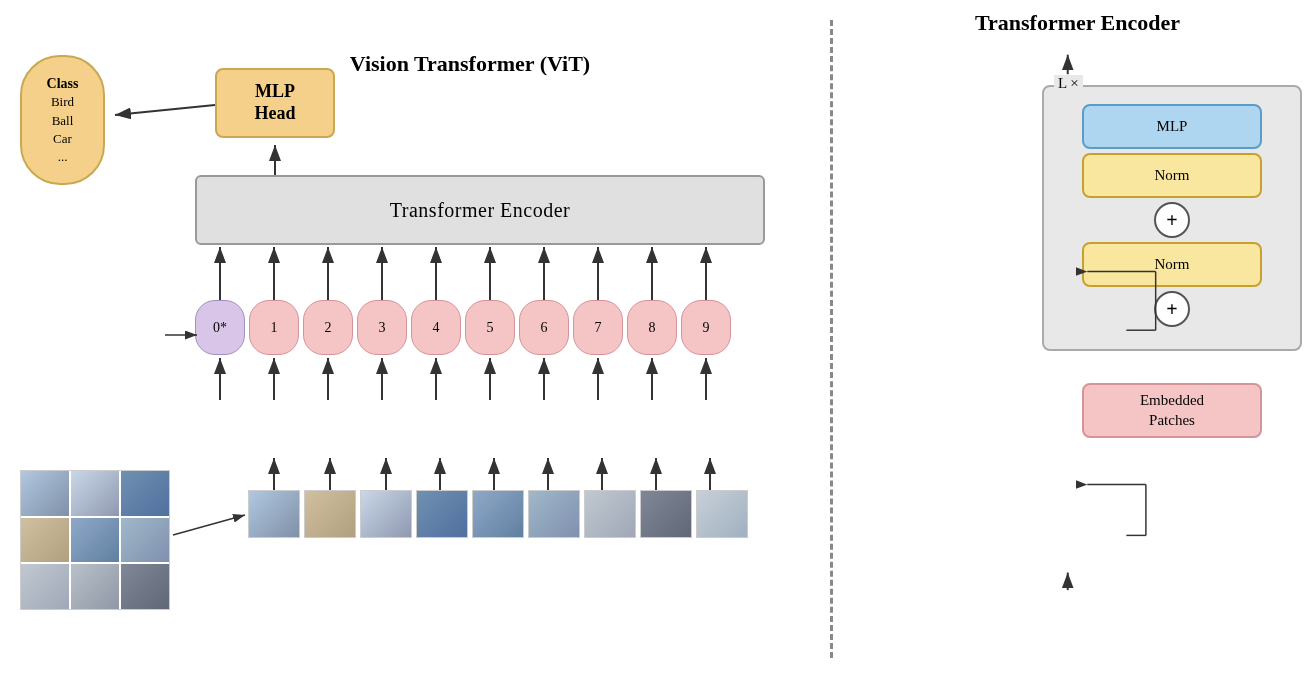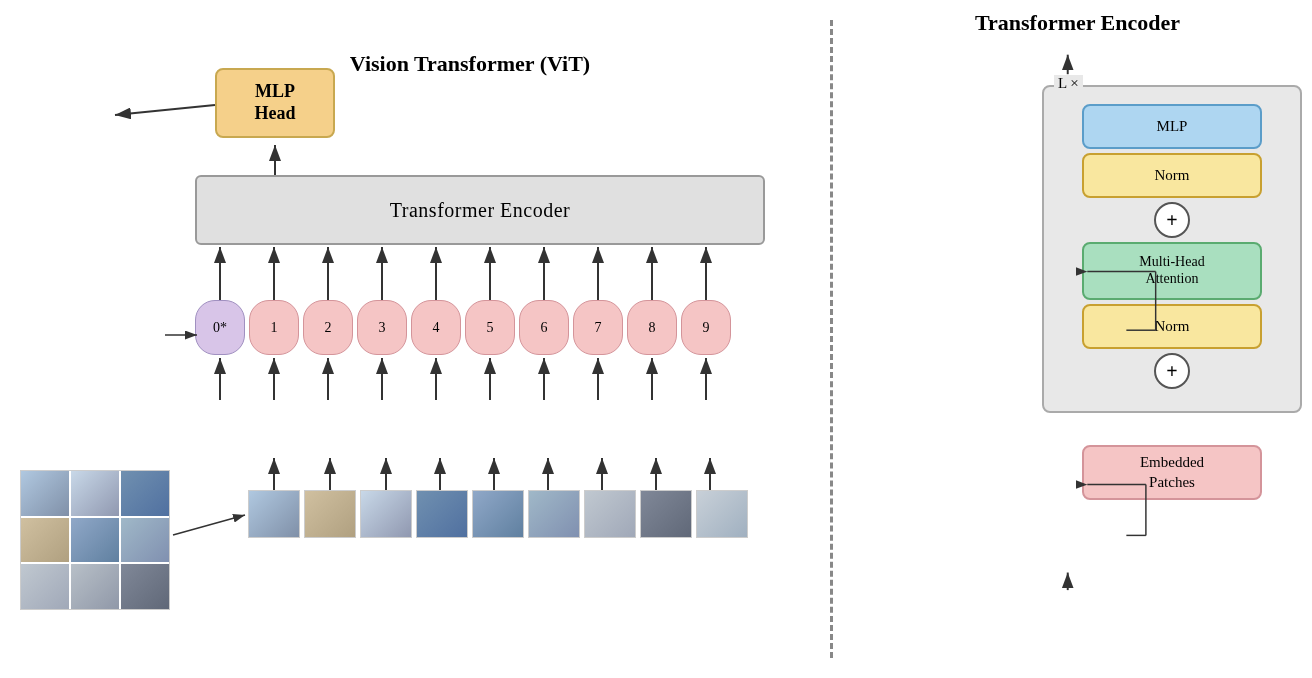--- a/index.html
+++ b/index.html
@@ -351,20 +351,27 @@
     }
   </style>
 </head>
 <body>
 
 <div class="main-container">
 
   <div class="vit-section">
     <div class="vit-title">Vision Transformer (ViT)</div>
 
+    <div class="class-output">
+      <span class="class-label">Class</span>
+      <span>Bird</span>
+      <span>Ball</span>
+      <span>Car</span>
+      <span>...</span>
+    </div>
 
     <div class="mlp-head">
       <span>MLP<br>Head</span>
     </div>
 
     <div class="transformer-encoder-box">
       <span>Transformer Encoder</span>
     </div>
 
 
@@ -475,23 +482,20 @@
           </div>
 
           <div class="enc-box enc-norm">
             <span>Norm</span>
           </div>
 
           <div class="enc-circle-plus">
             <span>+</span>
           </div>
 
-          <div class="enc-box enc-attention">
-            <span>Multi-Head<br>Attention</span>
-          </div>
 
           <div class="enc-box enc-norm">
             <span>Norm</span>
           </div>
 
           <div class="enc-circle-plus">
             <span>+</span>
           </div>
         </div>
       </div>

